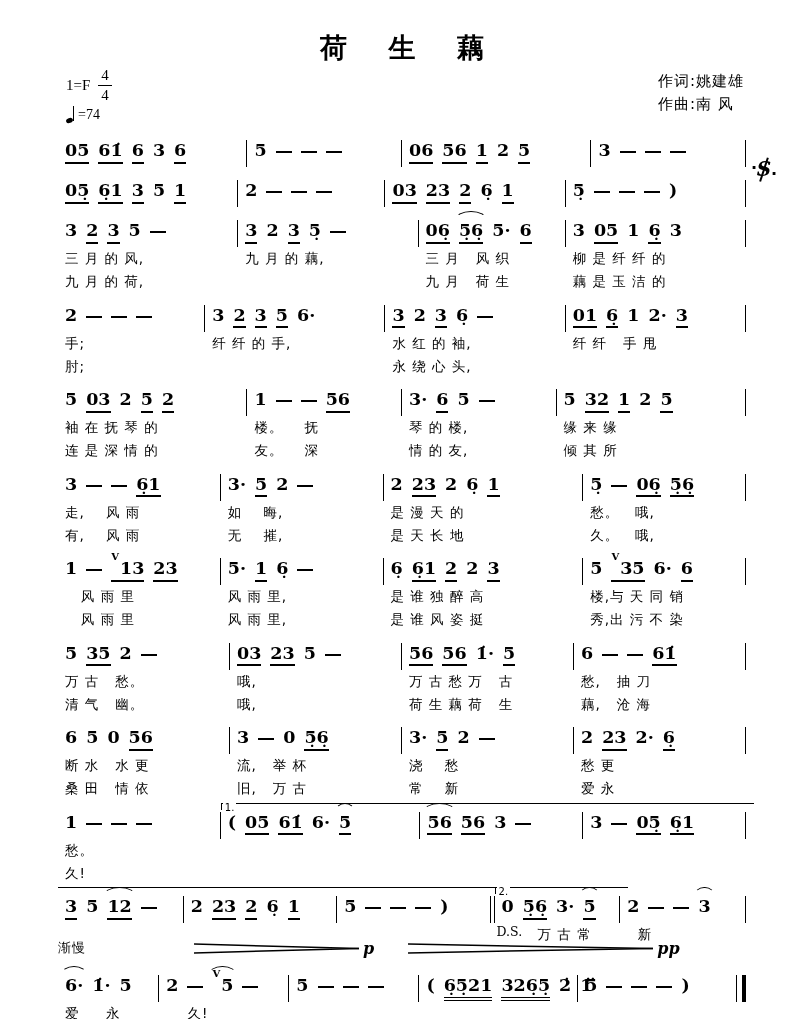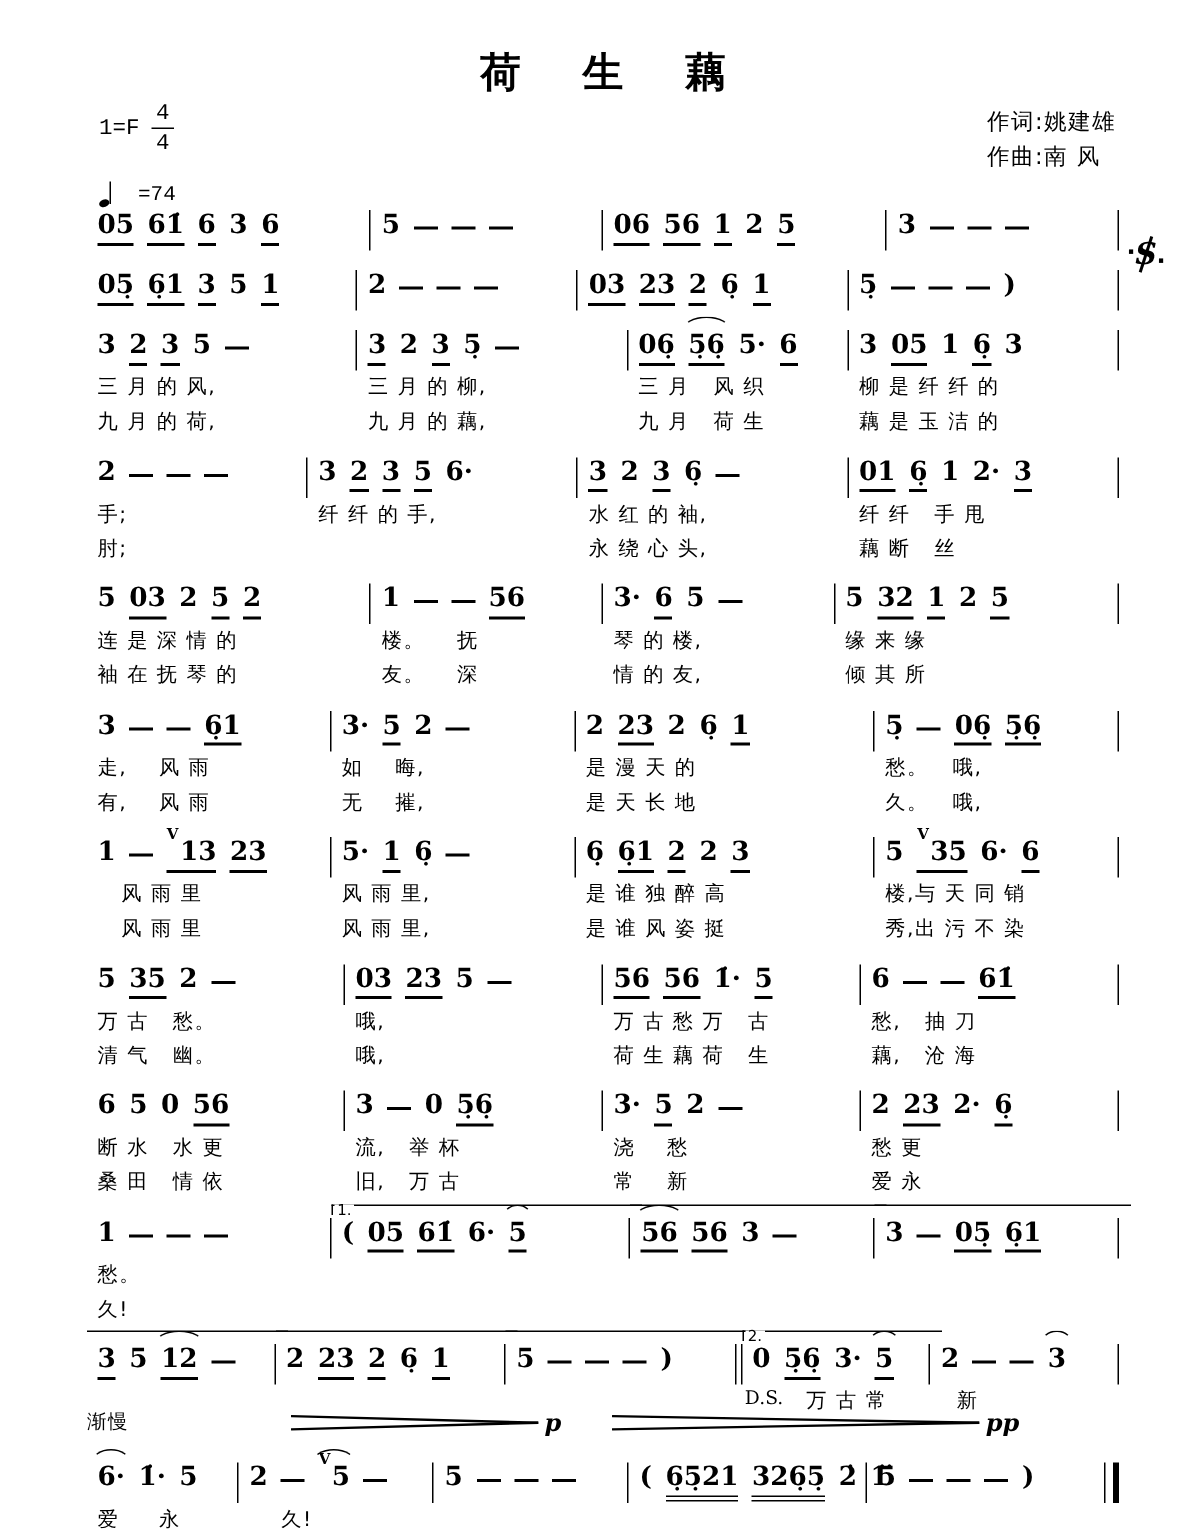--- a/index.html
+++ b/index.html
@@ -5,27 +5,27 @@
   html,body { margin:0; padding:0; background:#ffffff; }
   body { width:800px; height:1019px; overflow:hidden; color:#000;
          font-family:"DejaVu Sans", sans-serif; }
   .page { position:relative; padding:24px 54px 0 58px; width:688px; }
 
   
   .title { text-align:center; font-family:"DejaVu Serif", serif; font-weight:bold;
            font-size:27px; letter-spacing:16px; text-indent:16px; margin:6px 0 2px; }
   .credits { position:absolute; right:56px; top:70px; text-align:left;
              font-size:15px; line-height:1.55; letter-spacing:1px; }
-  .keyblock { margin:2px 0 10px 8px; font-family:Liberation Mono, monospace;
+  .keyblock { margin:2px 0 10px 8px; font-family:Liberation Serif, serif;
               font-size:15px; height:52px; }
   .keyline { display:flex; align-items:center; gap:8px; }
   .meter { display:inline-flex; flex-direction:column; align-items:center; line-height:1; }
   .meter .m-top { border-bottom:1.3px solid #000; padding:0 3px 2px; }
   .meter .m-bot { padding-top:2px; }
-  .tempoline { display:flex; align-items:center; gap:17px; margin-top:18px; font-size:14px; }
+  .tempoline { display:flex; align-items:center; gap:3px; margin-top:3px; font-size:14px; }
   .qnote { display:inline-block; position:relative; width:9px; height:17px; }
   .qnote i { position:absolute; left:0; bottom:0; width:7px; height:5px; background:#000;
              border-radius:50%; transform:rotate(-20deg); }
   .qnote b { position:absolute; right:1px; bottom:2px; width:1.5px; height:15px; background:#000; }
 
   
   #score { margin-top:2px; }
   .system { display:flex; align-items:flex-start; margin-bottom:3px; position:relative; }
   .measure { position:relative; padding:10px 7px 0 7px; flex:1 1 0; min-width:0; }
   .notes { display:flex; align-items:flex-start; gap:9px;
@@ -200,21 +200,20 @@
         </div>
         <div class="bar"></div>
         <div class="measure" style="flex-grow: 5;">
           <div class="notes">
             <span class="note u1">3</span>
             <span class="note">2</span>
             <span class="note u1">3</span>
             <span class="note">5̣</span>
             <span class="dash"></span>
           </div>
-          <div class="lyric">三 月 的 柳,</div>
           <div class="lyric">九 月 的 藕,</div>
         </div>
         <div class="bar"></div>
         <div class="measure" style="flex-grow: 4;">
           <div class="notes">
             <span class="note u1">06̣</span>
             <span class="note u1 arc">5̣6̣</span>
             <span class="note">5·</span>
             <span class="note u1">6</span>
           </div>
@@ -272,35 +271,34 @@
         <div class="bar"></div>
         <div class="measure" style="flex-grow: 5;">
           <div class="notes">
             <span class="note u1">01</span>
             <span class="note u1">6̣</span>
             <span class="note">1</span>
             <span class="note">2·</span>
             <span class="note u1">3</span>
           </div>
           <div class="lyric">纤 纤   手 甩</div>
-          <div class="lyric">藕 断   丝</div>
         </div>
         <div class="bar"></div>
       </div>
       <div class="system">
         <div class="measure" style="flex-grow: 5;">
           <div class="notes">
             <span class="note">5</span>
             <span class="note u1">03</span>
             <span class="note">2</span>
             <span class="note u1">5</span>
             <span class="note u1">2</span>
           </div>
+          <div class="lyric">袖 在 抚 琴 的</div>
           <div class="lyric">连 是 深 情 的</div>
-          <div class="lyric">袖 在 抚 琴 的</div>
         </div>
         <div class="bar"></div>
         <div class="measure" style="flex-grow: 4;">
           <div class="notes">
             <span class="note">1</span>
             <span class="dash"></span>
             <span class="dash"></span>
             <span class="note u1">56</span>
           </div>
           <div class="lyric">楼。    抚</div>

